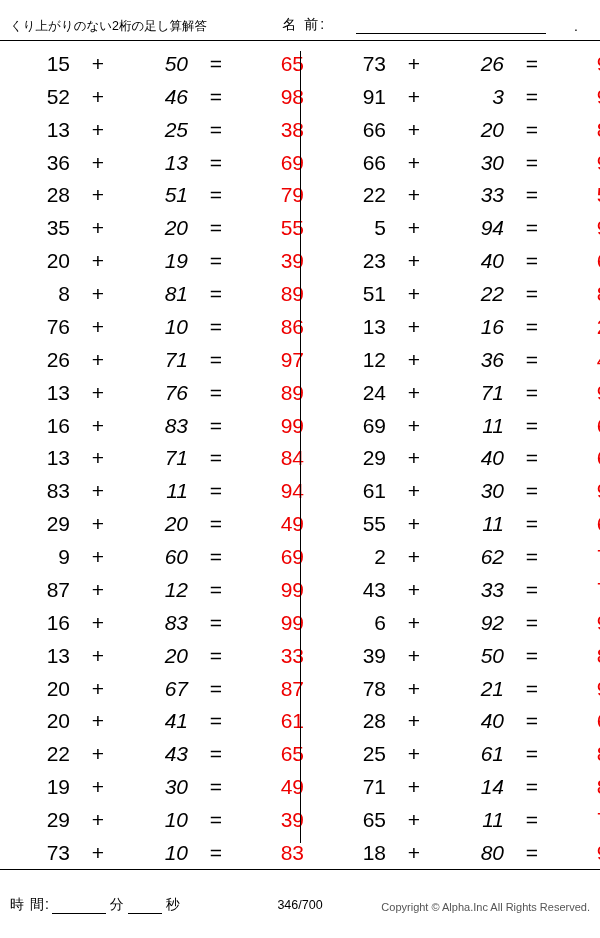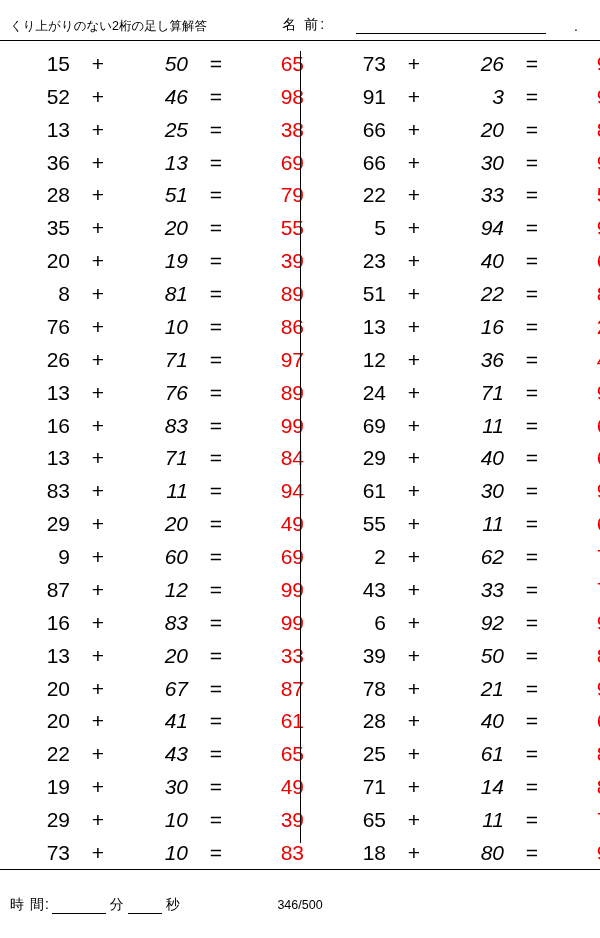--- a/index.html
+++ b/index.html
@@ -529,16 +529,17 @@
   </div>
 
   <div class="foot-rule"></div>
 
   <div class="footer">
     <span class="time-label">時 間:</span>
     <span class="time-blank"></span>
     <span class="time-unit">分</span>
     <span class="time-blank2"></span>
     <span class="time-unit">秒</span>
-    <span class="page-no">346/500</span>
+    <span class="page-no">346/700</span>
+    <span class="copyright">Copyright ©  Alpha.Inc All Rights Reserved.</span>
   </div>
 
 </div>
 
 </body></html>

